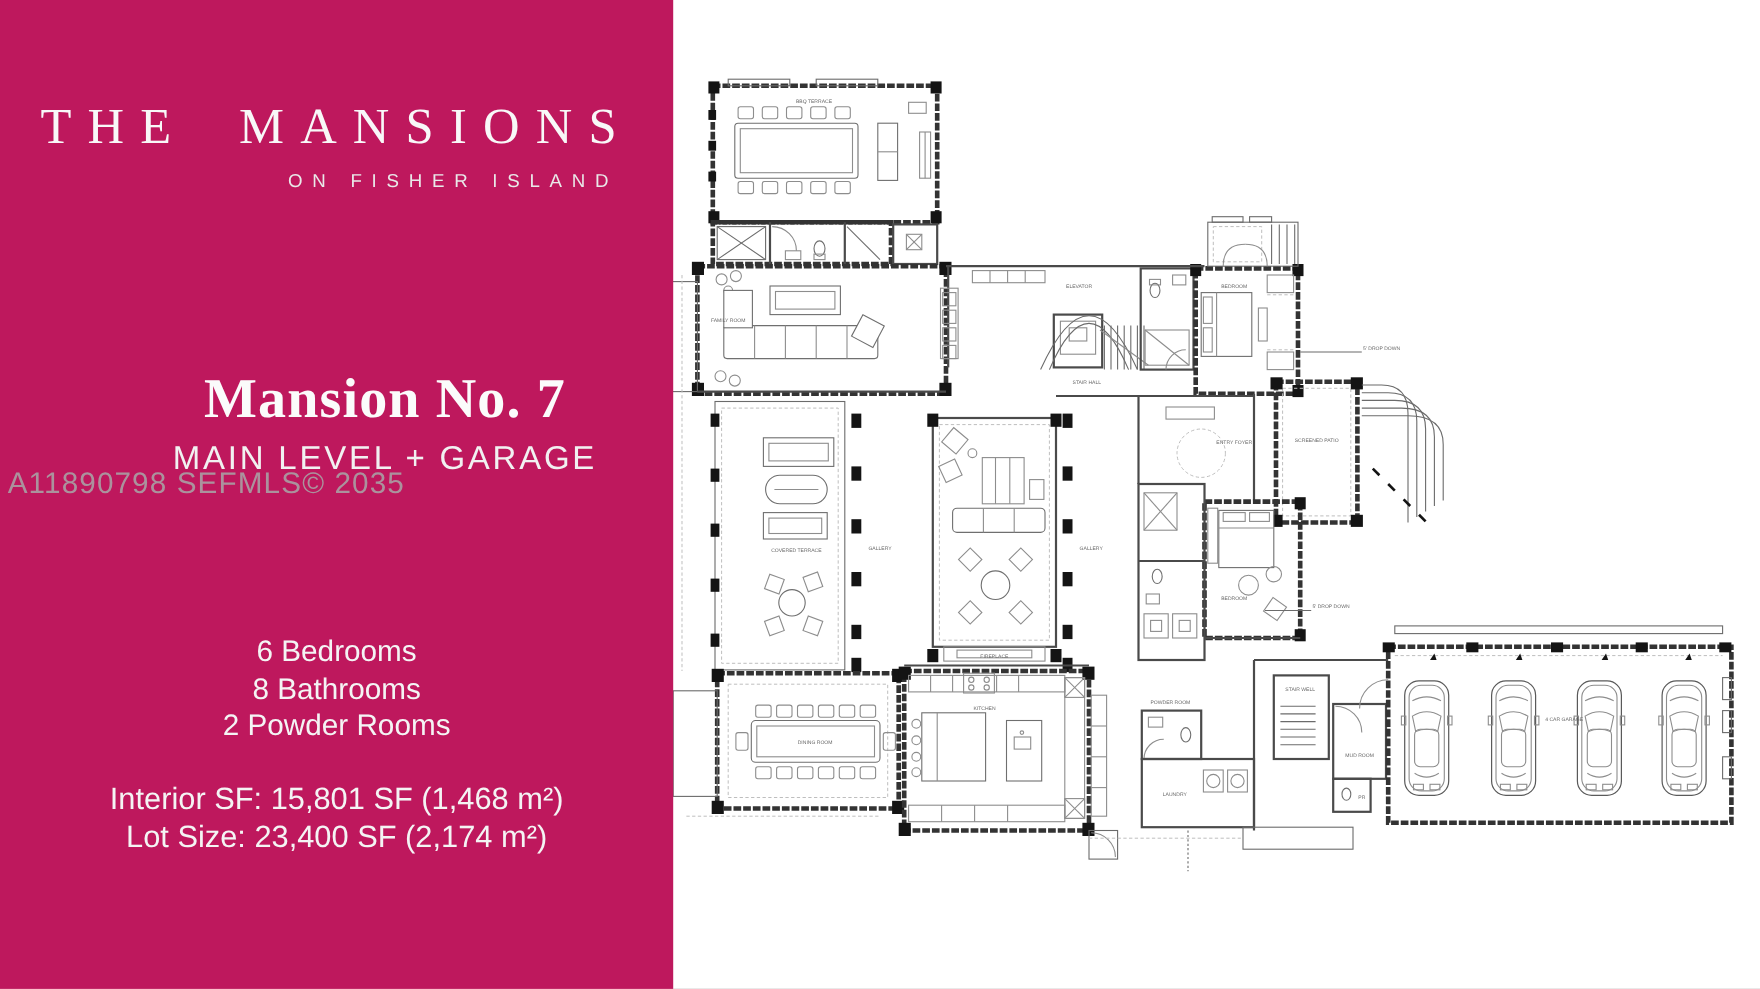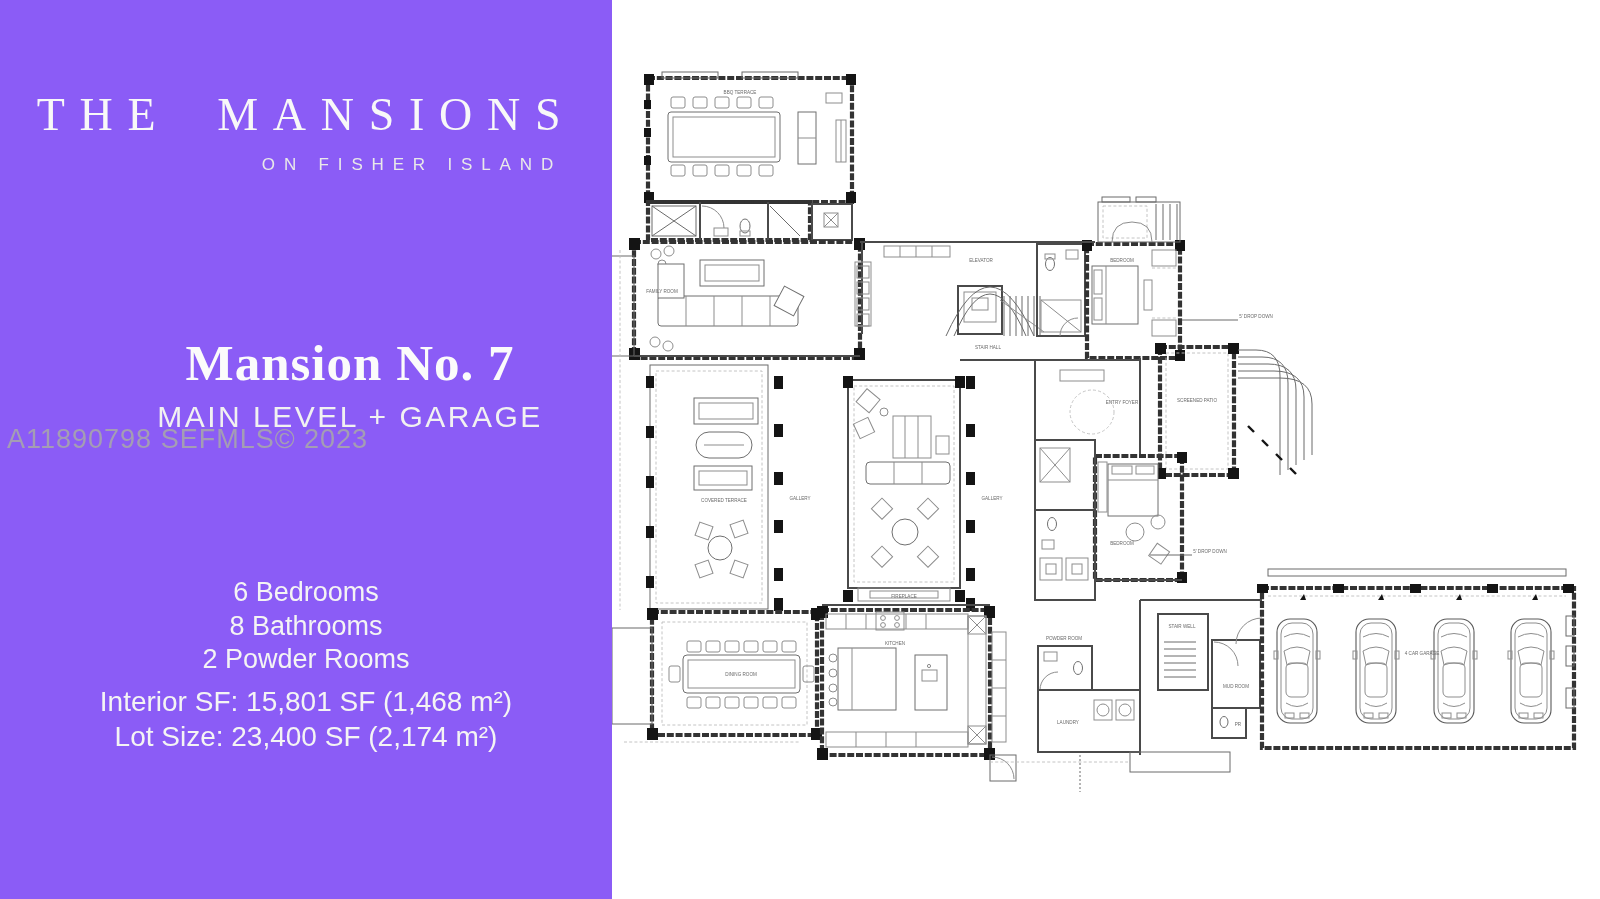--- a/index.html
+++ b/index.html
@@ -1,30 +1,30 @@
 <!DOCTYPE html>
 <html><head>
 <meta charset="utf-8">
 <style>
   html,body{margin:0;padding:0;background:#222;}
   .page{position:relative;width:1600px;height:899px;background:#ffffff;overflow:hidden;
         font-family:"Liberation Sans",sans-serif;}
   
-  .panel{position:absolute;left:0;top:0;width:612px;height:899px;background:#8b5cf6;z-index:2;}
+  .panel{position:absolute;left:0;top:0;width:612px;height:899px;background:#be185d;z-index:2;}
   .brand{position:absolute;top:88px;left:0;width:100%;text-align:center;color:#f8f8f8;}
   .brand-main{font-family:"Liberation Serif",serif;font-size:46px;font-weight:400;
               letter-spacing:0.32em;word-spacing:0.45em;white-space:nowrap;}
   .brand-sub{margin-top:14px;padding-right:50px;text-align:right;font-size:17px;font-weight:400;
              letter-spacing:0.52em;color:#e9e9e9;white-space:nowrap;}
   .title-block{position:absolute;top:334px;left:0;width:100%;text-align:center;color:#fbfbfb;padding-left:44px;}
   .title-main{font-family:"Liberation Serif",serif;font-size:51px;font-weight:700;letter-spacing:1px;}
   .title-sub{margin-top:8px;font-size:30px;letter-spacing:2.5px;color:#f1f1f1;}
   .stats{position:absolute;top:576px;left:0;width:100%;text-align:center;color:#f4f4f4;
          font-size:27px;line-height:33.5px;font-weight:400;}
-  .sizes{position:absolute;top:684px;left:0;width:100%;text-align:center;color:#f4f4f4;
+  .sizes{position:absolute;top:708px;left:0;width:100%;text-align:center;color:#f4f4f4;
          font-size:28px;line-height:35px;font-weight:400;}
   .watermark{position:absolute;left:7px;top:424px;z-index:6;font-size:27px;letter-spacing:1px;
              color:rgba(168,168,168,0.85);white-space:nowrap;pointer-events:none;}
   
   svg{position:absolute;left:0;top:0;z-index:1;}
   .wx{fill:none;stroke:#333333;stroke-width:4.2;stroke-dasharray:7 1.8;}  
   .wi{fill:none;stroke:#4a4a4a;stroke-width:2;}                            
   .wt{fill:none;stroke:#6b6b6b;stroke-width:1;}                            
   .fu{fill:none;stroke:#8d8d8d;stroke-width:1;}                            
   .fu2{fill:#ffffff;stroke:#6f6f6f;stroke-width:1;}
@@ -495,14 +495,14 @@
       <div>6 Bedrooms</div>
       <div>8 Bathrooms</div>
       <div>2 Powder Rooms</div>
     </div>
     <div class="sizes">
       <div>Interior SF: 15,801 SF (1,468 m²)</div>
       <div>Lot Size: 23,400 SF (2,174 m²)</div>
     </div>
   </div>
 
-  <div class="watermark">A11890798  SEFMLS© 2023</div>
+  <div class="watermark">A11890798  SEFMLS© 2035</div>
 </div>
 
 </body></html>

